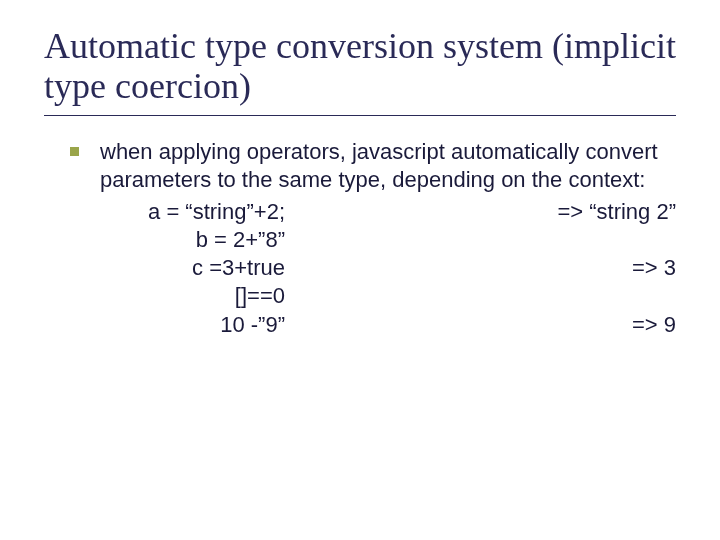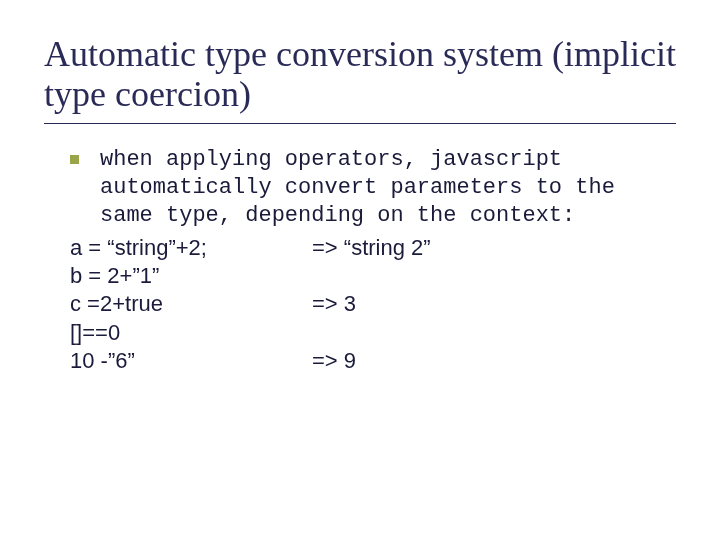--- a/index.html
+++ b/index.html
@@ -9,21 +9,21 @@
     height: 540px;
     background: #fff;
     font-family: Verdana, Arial, sans-serif;
     color: #1a1a3a;
   }
   .slide {
     position: relative;
     width: 720px;
     height: 540px;
     box-sizing: border-box;
-    padding: 34px 44px 0 44px;
+    padding: 26px 44px 0 44px;
   }
   .title {
     font-family: "Times New Roman", Times, serif;
     font-size: 36px;
     line-height: 1.12;
     color: #2a2a57;
     margin: 0 0 8px 0;
     font-weight: 400;
   }
   .rule {
@@ -34,35 +34,35 @@
   }
   .body {
     margin-left: 26px;
     font-size: 22px;
     line-height: 1.28;
   }
   .intro {
     position: relative;
     padding-left: 30px;
     margin-bottom: 4px;
-    font-family: Liberation Mono, monospace;
   }
   .bullet {
     position: absolute;
     left: 0;
     top: 9px;
     width: 9px;
     height: 9px;
     background: #9aa54a;
   }
   .examples {
     margin-top: 2px;
   }
   .row {
     display: flex;
+    text-align: right;
   }
   .lhs {
     width: 215px;
     flex: 0 0 215px;
     white-space: pre;
   }
   .rhs {
     flex: 1;
     white-space: pre;
     margin-left: 27px;
@@ -82,29 +82,29 @@
       <span class="bullet"></span>
       <span>when applying operators, javascript automatically convert parameters to the same type, depending on the context:</span>
     </div>
 
     <div class="examples">
       <div class="row">
         <div class="lhs">a = “string”+2;</div>
         <div class="rhs">=&gt; “string 2”</div>
       </div>
       <div class="row">
-        <div class="lhs">b = 2+”1”</div>
+        <div class="lhs">b = 2+”8”</div>
       </div>
       <div class="row">
-        <div class="lhs">c =2+true</div>
+        <div class="lhs">c =3+true</div>
         <div class="rhs">=&gt; 3</div>
       </div>
       <div class="row">
         <div class="lhs">[]==0</div>
       </div>
       <div class="row">
-        <div class="lhs">10 -”6”</div>
+        <div class="lhs">10 -”9”</div>
         <div class="rhs">=&gt; 9</div>
       </div>
     </div>
 
   </div>
 </div>
 
 </body></html>

